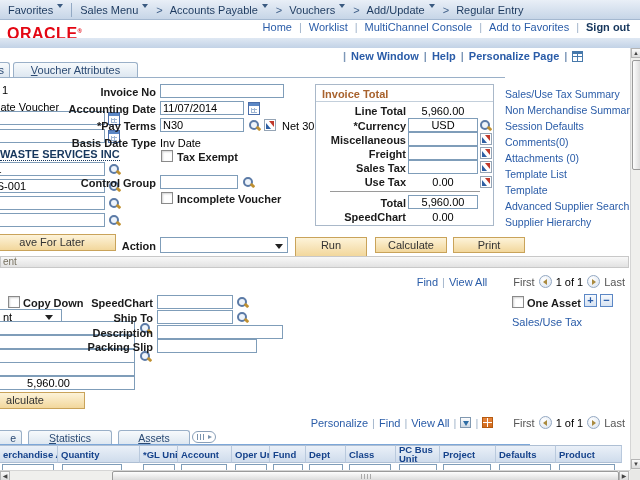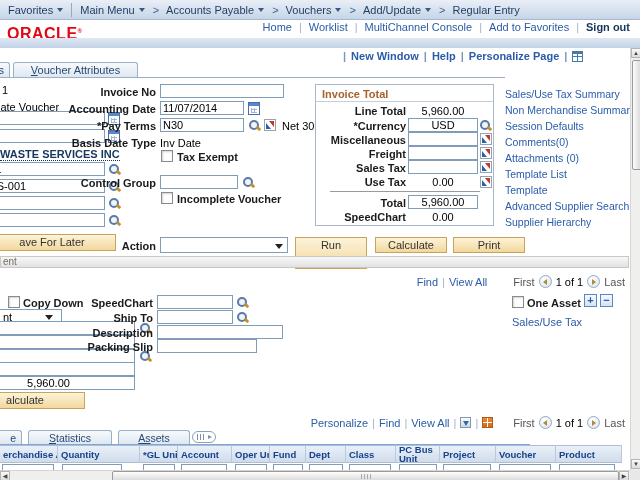--- a/index.html
+++ b/index.html
@@ -3,21 +3,21 @@
 <meta charset="utf-8">
 <style>
   html,body{margin:0;padding:0;background:#fff}
   #screen{position:relative;width:640px;height:480px;overflow:hidden;background:#fff;
           font-family:"Liberation Sans",sans-serif;font-size:11px;color:#000}
   .abs{position:absolute}
   
   .topbar{position:absolute;left:0;top:0;width:640px;height:20px;
           background:linear-gradient(#e9eff7,#c6d5e7);border-bottom:1px solid #a4b8d0;
           display:flex;align-items:center;padding-left:8px;box-sizing:border-box;color:#1d3a5f}
-  .crumb{display:flex;align-items:center;margin-right:6px;cursor:pointer;white-space:nowrap}
+  .crumb{display:flex;margin-right:6px;cursor:pointer;white-space:nowrap}
   .bc-caret{width:0;height:0;border-left:3px solid transparent;border-right:3px solid transparent;
             border-top:4px solid #3a5a80;margin-left:4px}
   .vline{width:1px;height:14px;background:#93a9c4;margin:0 8px 0 2px}
   .gt::before{content:">";color:#41618a;margin:0 7px 0 2px}
   .utilnav{position:absolute;top:21px;right:10px;display:flex;align-items:center;white-space:nowrap}
   .utilnav .sep::before{content:"|";color:#9fb2c9;padding:0 7px}
   .link{color:#2a5ca8;cursor:pointer;text-decoration:none}
   .blink{color:#2a5ca8;font-weight:bold;cursor:pointer}
   .signout{font-weight:bold;color:#16365c;cursor:pointer}
   .logo{position:absolute;left:7px;top:25px;font-size:16px;font-weight:bold;color:#e30613;
@@ -140,21 +140,21 @@
 
 <div id="screen">
 
   <div class="topbar">
     <span class="crumb">
       <span>Favorites</span>
       <span class="bc-caret"></span>
     </span>
     <span class="vline"></span>
     <span class="crumb">
-      <span>Main Menu</span>
+      <span>Sales Menu</span>
       <span class="bc-caret"></span>
     </span>
     <span class="crumb gt">
       <span>Accounts Payable</span>
       <span class="bc-caret"></span>
     </span>
     <span class="crumb gt">
       <span>Vouchers</span>
       <span class="bc-caret"></span>
     </span>
@@ -273,21 +273,21 @@
     <span class="link">Template</span>
     <span class="link">Advanced Supplier Search</span>
     <span class="link">Supplier Hierarchy</span>
   </div>
 
   <div class="lbl rlbl" style="left:96px;top:240px;width:60px">Action</div>
   <div class="dd" style="left:160px;top:237px;width:128px;height:16px">
     <span class="val" style="left:3px;top:2px"></span>
     <span class="ddcaret" style="right:4px;top:6px"></span>
   </div>
-  <div class="btn" style="left:295px;top:237px;width:72px;height:32px">Run</div>
+  <div class="btn" style="left:295px;top:237px;width:72px;height:20px">Run</div>
   <div class="btn" style="left:375px;top:237px;width:72px;height:16px">Calculate</div>
   <div class="btn" style="left:453px;top:237px;width:72px;height:16px">Print</div>
 
   <div class="secbar">ent</div>
 
   <div class="navrow" style="right:15px;top:275px">
     <span class="link">Find</span>
     <span class="sep"></span>
     <span class="link">View All</span>
     <span class="gray" style="margin-left:26px">First</span>
@@ -359,21 +359,21 @@
   <div class="ghead" style="left:0;width:58px">erchandise Amt</div>
   <div class="ghead" style="left:58px;width:82px">Quantity</div>
   <div class="ghead" style="left:140px;width:38px">*GL Unit</div>
   <div class="ghead" style="left:178px;width:54px">Account</div>
   <div class="ghead" style="left:232px;width:38px">Oper Unit</div>
   <div class="ghead" style="left:270px;width:36px">Fund</div>
   <div class="ghead" style="left:306px;width:40px">Dept</div>
   <div class="ghead" style="left:346px;width:50px">Class</div>
   <div class="ghead wrap" style="left:396px;width:44px">PC Bus Unit</div>
   <div class="ghead" style="left:440px;width:56px">Project</div>
-  <div class="ghead" style="left:496px;width:60px">Voucher</div>
+  <div class="ghead" style="left:496px;width:60px">Defaults</div>
   <div class="ghead" style="left:556px;width:66px">Product</div>
 
   <div class="ginp" style="left:2px;width:52px"></div>
   <div class="ginp" style="left:62px;width:60px"></div>
   <div class="ginp" style="left:143px;width:32px"></div>
   <div class="ginp" style="left:181px;width:46px"></div>
   <div class="ginp" style="left:235px;width:32px"></div>
   <div class="ginp" style="left:273px;width:30px"></div>
   <div class="ginp" style="left:309px;width:34px"></div>
   <div class="ginp" style="left:349px;width:42px"></div>

